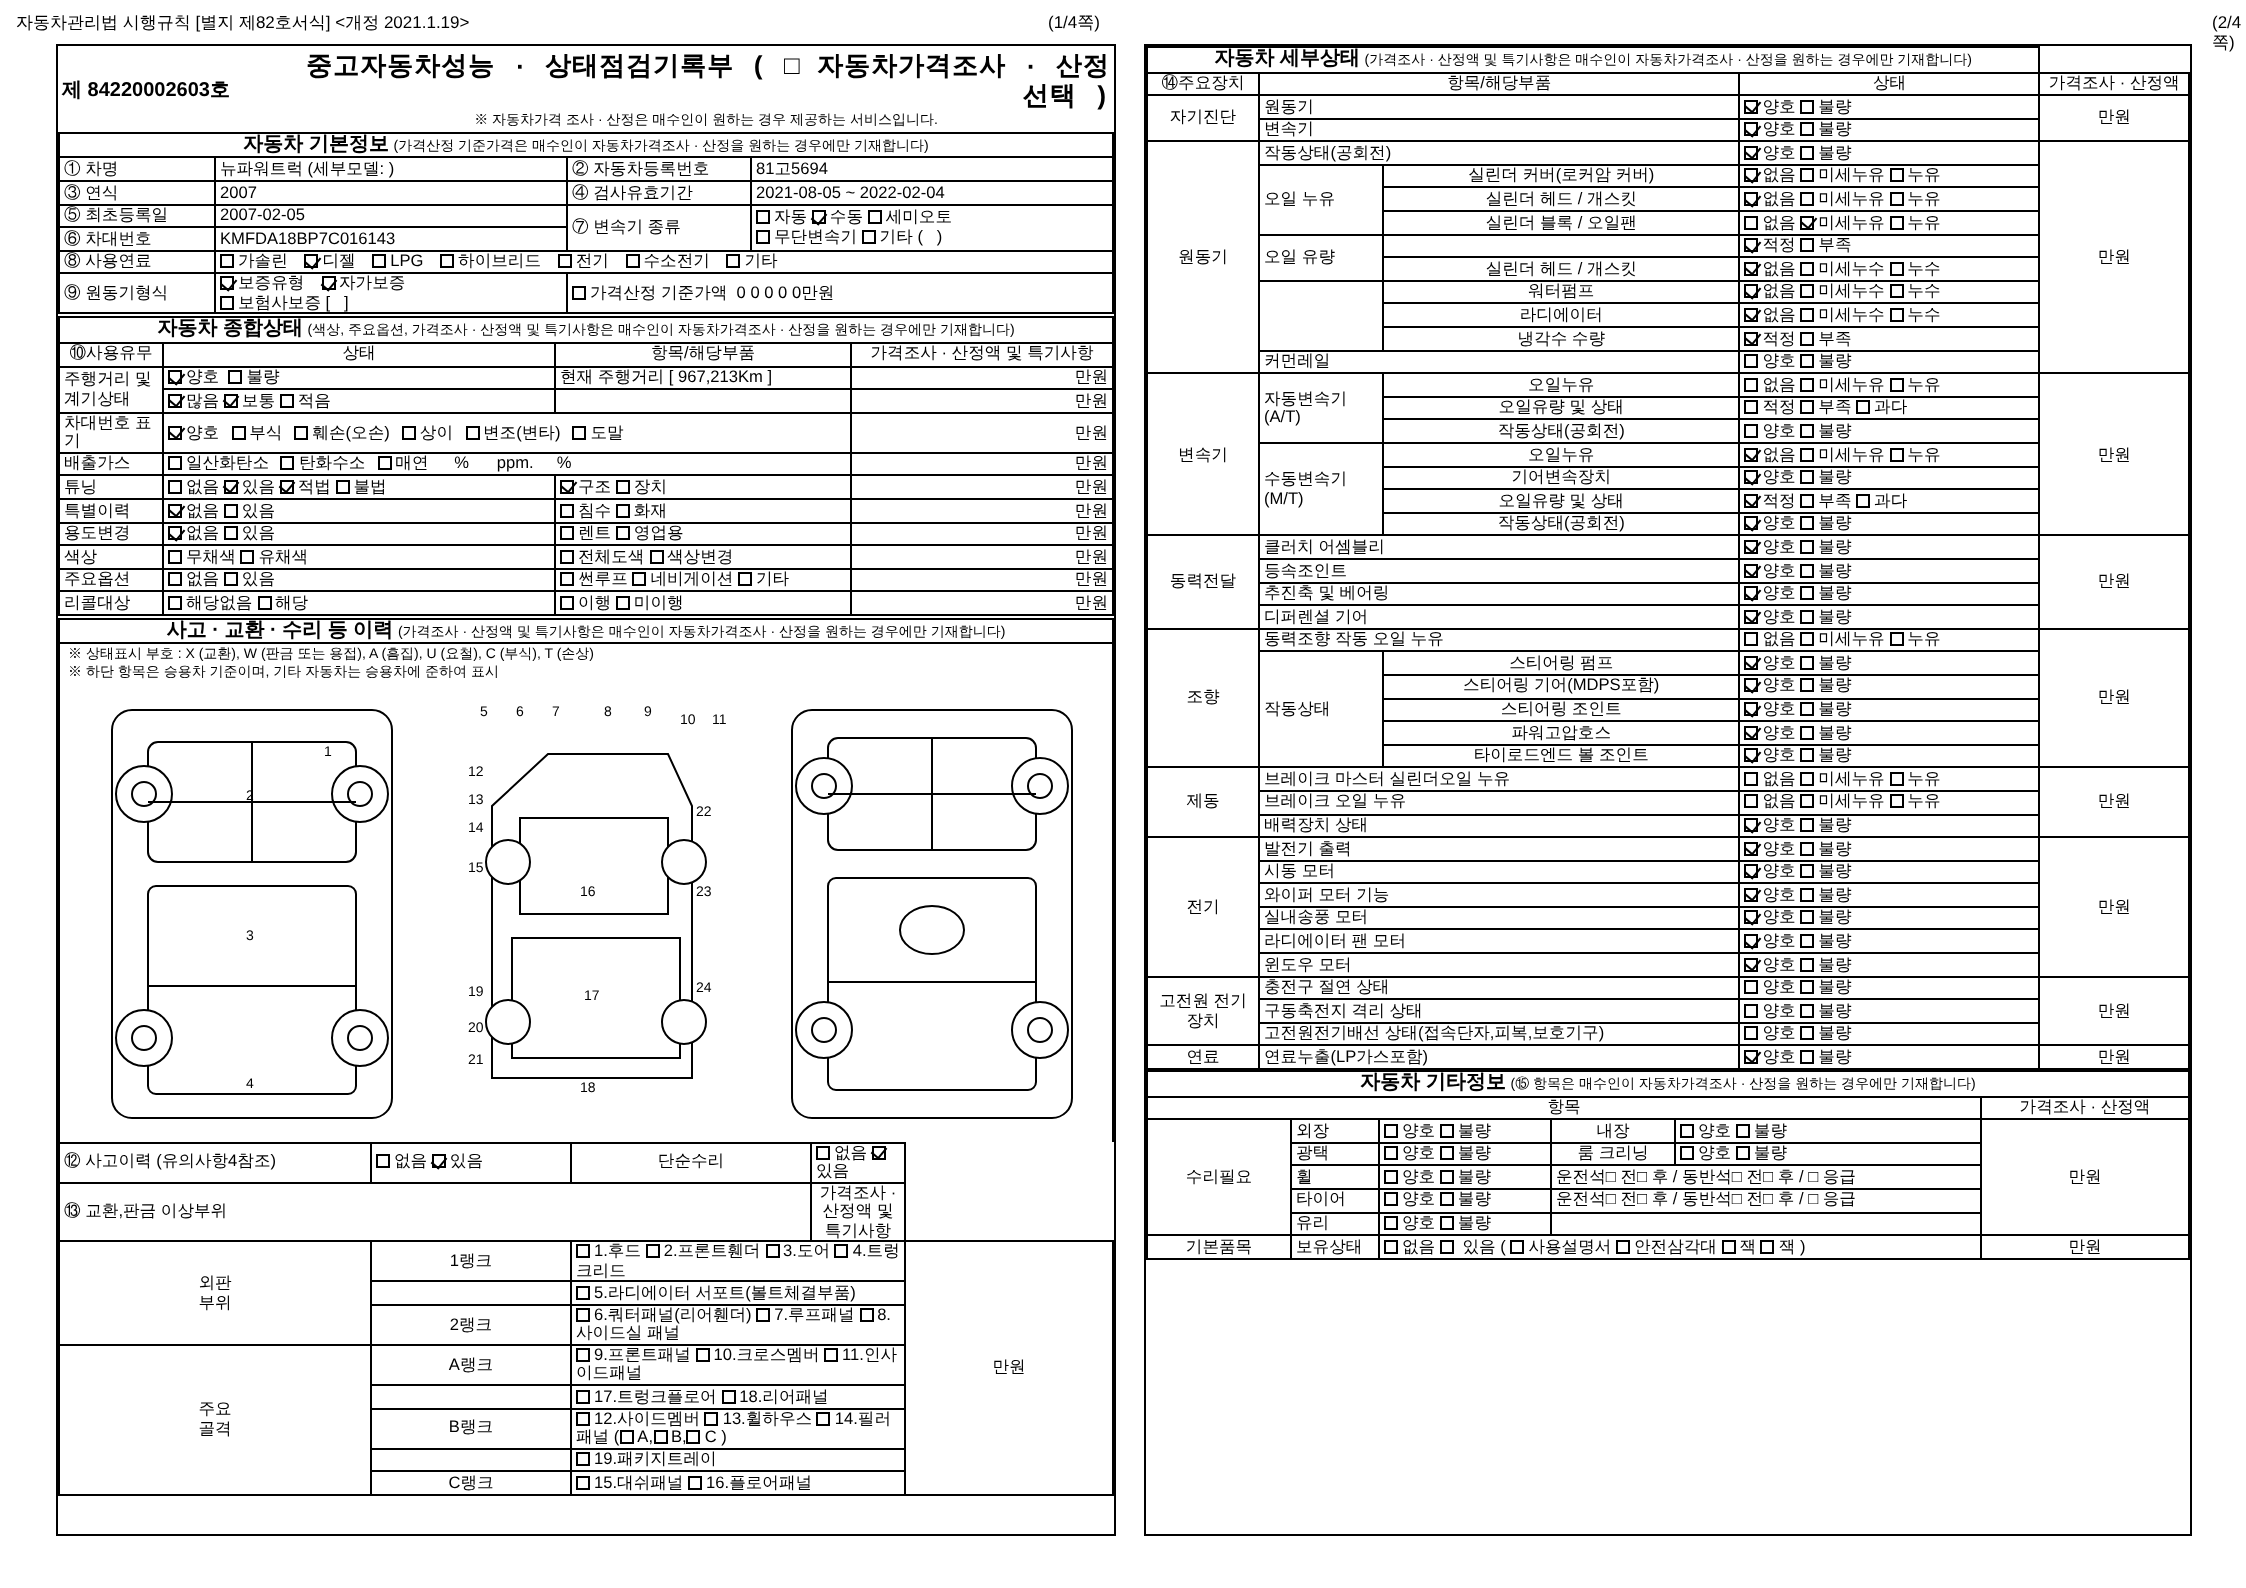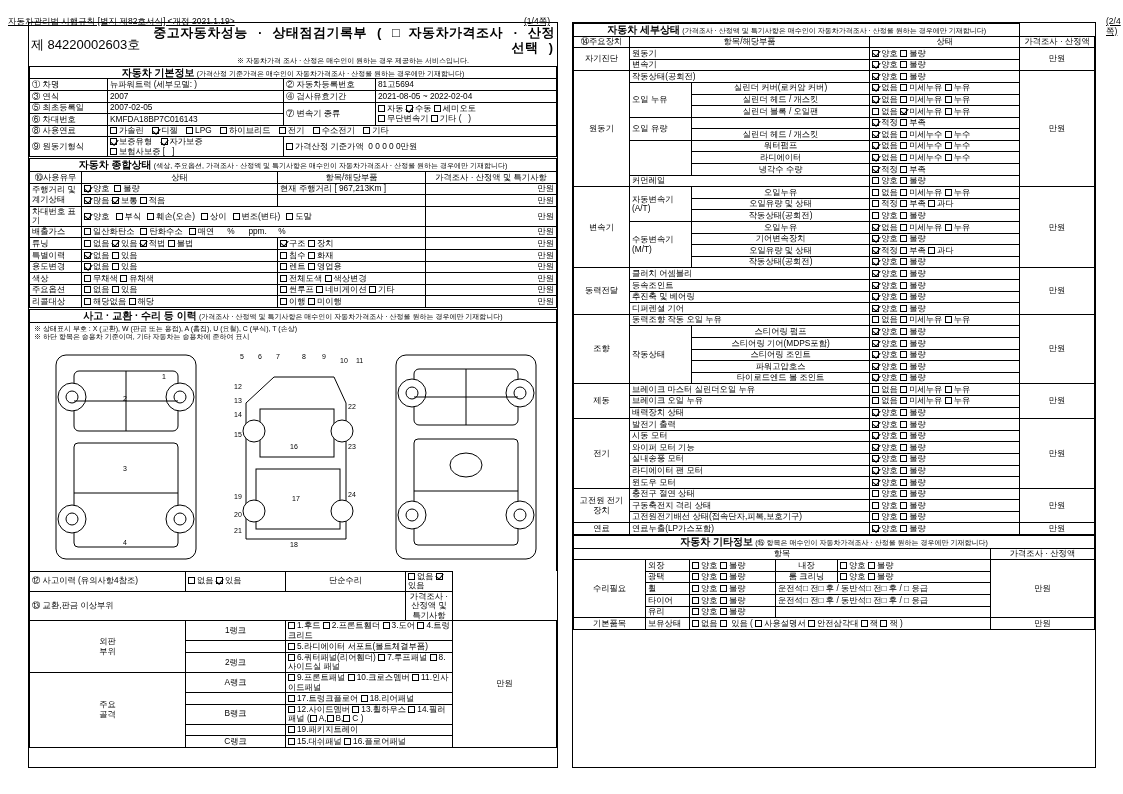--- a/index.html
+++ b/index.html
@@ -6,21 +6,21 @@
   html, body { margin:0; padding:0; }
   body {
     width: 1123px; height: 794px;
     background:#fff;
     font-family: "Liberation Sans", sans-serif;
     font-size: 8.5px;
     color:#000;
     position: relative;
     overflow: hidden;
   }
-  .hdr-line { position:absolute; top:16px; font-size:8.5px;text-decoration:underline; }
+  .hdr-line { position:absolute; top:6px; font-size:8.5px; }
   .hdr-left { left:8px; }
   .hdr-right { left:524px; }
   .hdr-p2 { left:1062px;padding-left:48px; }
 
   .sheet {
     position:absolute;
     border:1.2px solid #000;
   }
   .sheet.left { left:28px; top:22px; width:530px; height:746px; }
   .sheet.right { left:572px; top:22px; width:524px; height:746px; }
@@ -36,21 +36,21 @@
   .tiny { font-size:7px; }
   .sec-title { font-weight:bold; font-size:10px; }
   .sec-note { font-size:7px; font-weight:normal; }
   .cb { display:inline-block; width:7px; height:7px; border:0.9px solid #000; vertical-align:-1px; margin-right:2px; position:relative; }
   .cb.on::after {
     content:""; position:absolute; left:0.5px; top:-1.5px; width:4px; height:6px;
     border-right:1.4px solid #000; border-bottom:1.4px solid #000;
     transform: rotate(40deg);
   }
   .opt { display:inline-block; margin-right:6px; white-space:nowrap; }
-  .docno { font-size:13px; }
+  .docno { font-size:10px;font-weight:bold; }
   .num { position:absolute; font-size:7px; }
   .sheet-inner { width:100%; height:100%; position:relative; }
   .st td { height:11.6px; }
   svg { display:block; }
 </style>
 </head>
 <body>
 
 <div class="hdr-line hdr-left">자동차관리법 시행규칙 [별지 제82호서식] &lt;개정 2021.1.19&gt;</div>
 <div class="hdr-line hdr-right">(1/4쪽)</div>

